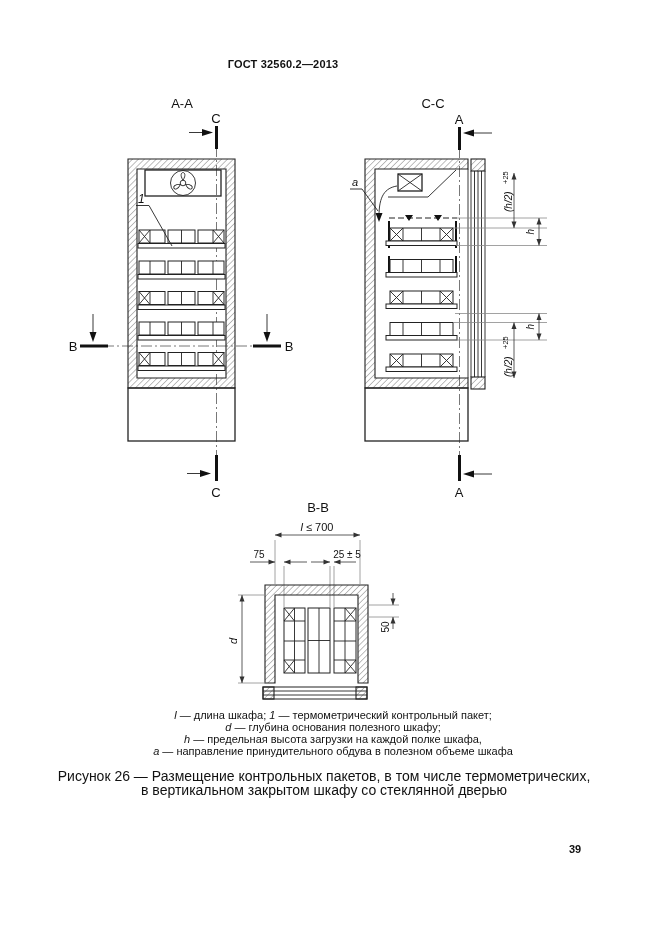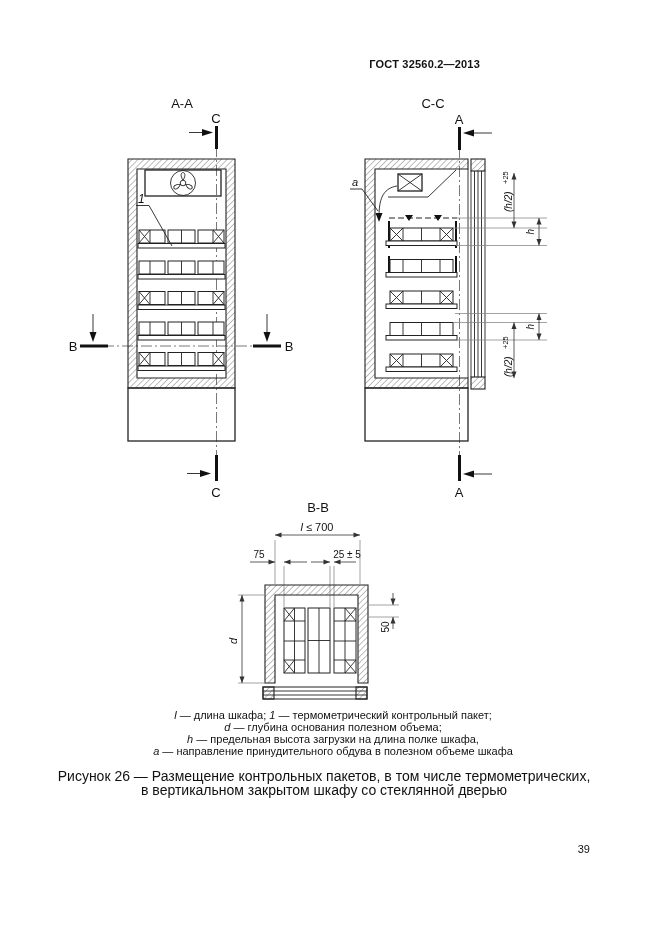--- a/index.html
+++ b/index.html
@@ -1,37 +1,37 @@
 <!DOCTYPE html>
 <html><head>
 <meta charset="utf-8">
 <style>
   html,body{margin:0;padding:0;}
   body{width:661px;height:935px;background:#ffffff;font-family:"Liberation Sans",sans-serif;position:relative;}
   .page{position:absolute;inset:0;background:#fff;overflow:hidden;}
-  .header{position:absolute;top:58px;left:0;width:480px;text-align:right;font-size:11px;font-weight:bold;color:#111;letter-spacing:.2px;}
+  .header{position:absolute;top:58px;left:0;width:480px;text-align:center;font-size:11px;font-weight:bold;color:#111;letter-spacing:.2px;padding-left:43px;}
   svg.draw{position:absolute;left:0;top:0;}
   svg text{font-family:"Liberation Sans",sans-serif;fill:#111;}
   .t13{font-size:13px;} .t12{font-size:12px;} .t11{font-size:11px;} .t10{font-size:10px;} .t7{font-size:7.5px;}
   .it{font-style:italic;}
   .ln{stroke:#222;stroke-width:1.3;fill:none;}
   .pk{stroke:#222;stroke-width:1;fill:#fff;}
   .th{stroke:#222;stroke-width:0.9;fill:none;}
   .dim{stroke:#333;stroke-width:0.8;fill:none;}
   .ext{stroke:#8a8a8a;stroke-width:0.8;fill:none;}
   .cl{stroke:#555;stroke-width:0.8;fill:none;stroke-dasharray:11 3 2 3;}
   .sec{stroke:#111;stroke-width:3;fill:none;}
   .bar{stroke:#111;stroke-width:2;fill:none;}
   .dash{stroke:#222;stroke-width:1;fill:none;stroke-dasharray:6 3;}
   .hatchf{fill:url(#h45);stroke:#222;stroke-width:1.1;}
   .ah{fill:#111;stroke:none;}
   .legend{position:absolute;top:709px;left:0;width:572px;text-align:center;font-size:11px;line-height:12px;color:#111;padding-left:47px;}
   .legend .sym{font-style:italic;}
   .caption{position:absolute;top:770px;left:0;width:648px;text-align:center;font-size:14px;line-height:13.5px;color:#111;}
-  .pageno{position:absolute;top:843px;left:560px;width:30px;text-align:right;font-size:11px;color:#111;}
+  .pageno{position:absolute;top:843px;left:560px;width:30px;text-align:center;font-size:11px;color:#111;font-weight:bold;}
 </style>
 </head>
 <body>
 
 <div class="page">
 
   <div class="header">ГОСТ 32560.2—2013</div>
 
   <svg class="draw" width="661" height="935" viewBox="0 0 661 935" xmlns="http://www.w3.org/2000/svg">
     <defs>
@@ -276,25 +276,25 @@
 
   <div class="legend">
     <div>
       <span class="sym">l</span>
       <span>— длина шкафа;</span>
       <span class="sym">1</span>
       <span>— термометрический контрольный пакет;</span>
     </div>
     <div>
       <span class="sym">d</span>
-      <span>— глубина основания полезном объема;</span>
+      <span>— глубина основания полезного шкафу;</span>
     </div>
     <div>
       <span class="sym">h</span>
-      <span>— предельная высота загрузки на длина полке шкафа,</span>
+      <span>— предельная высота загрузки на каждой полке шкафа,</span>
     </div>
     <div>
       <span class="sym">a</span>
       <span>— направление принудительного обдува в полезном объеме шкафа</span>
     </div>
   </div>
 
   <div class="caption">
     <div>Рисунок 26 — Размещение контрольных пакетов, в том числе термометрических,</div>
     <div>в вертикальном закрытом шкафу со стеклянной дверью</div>

